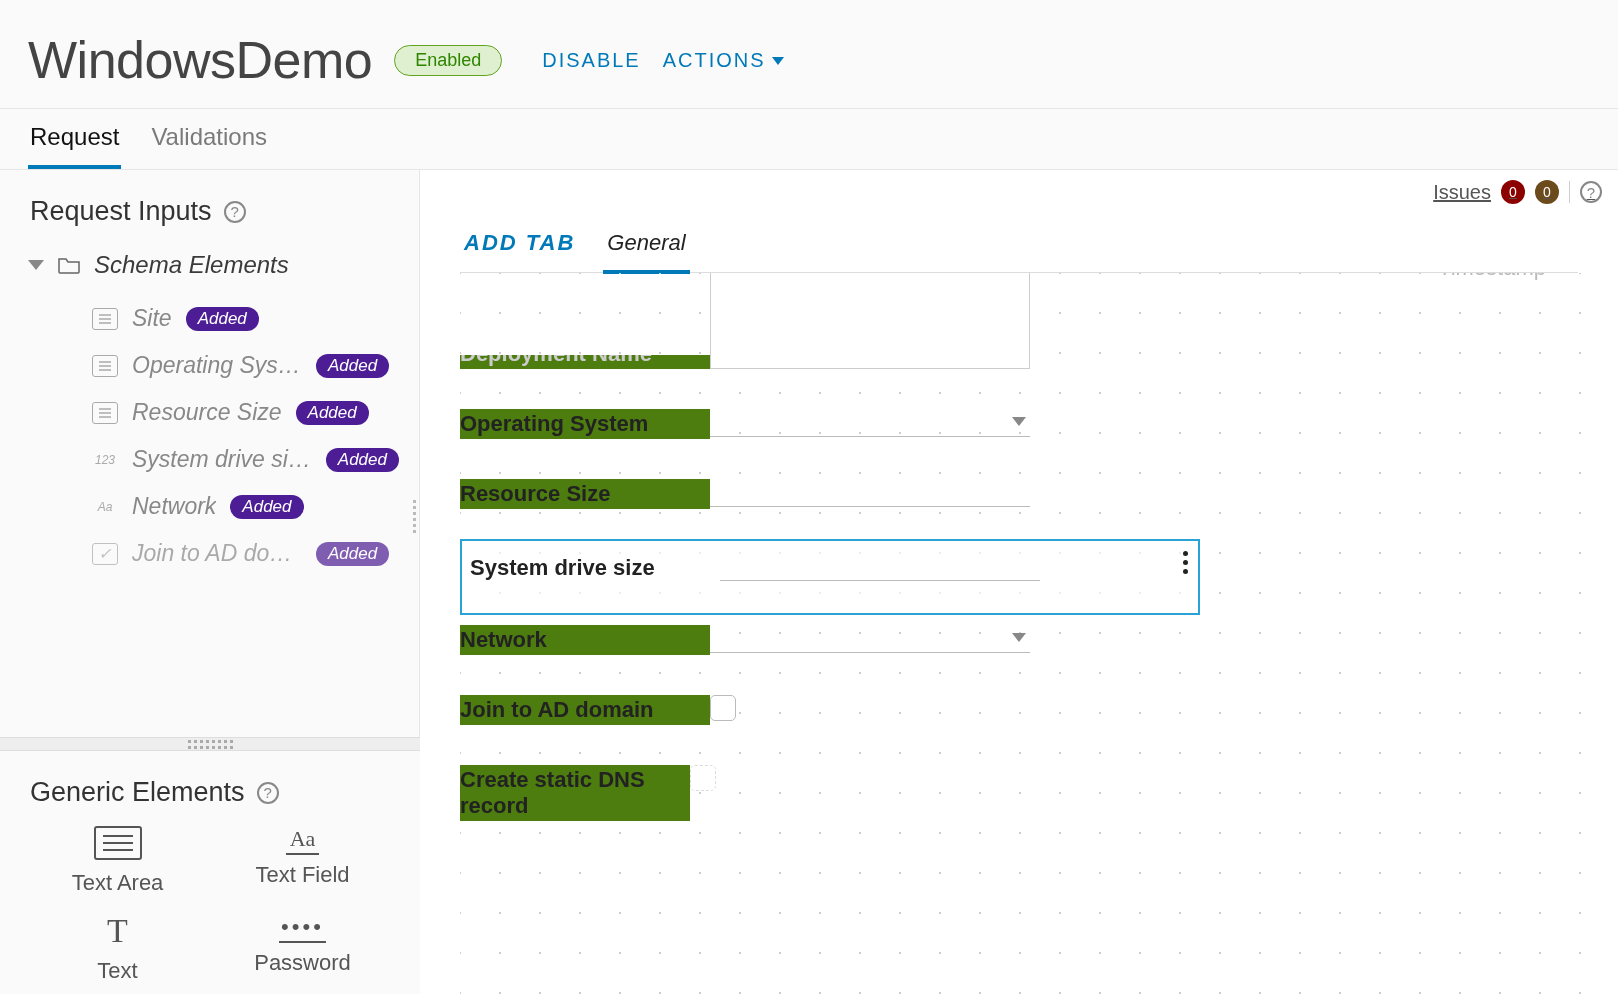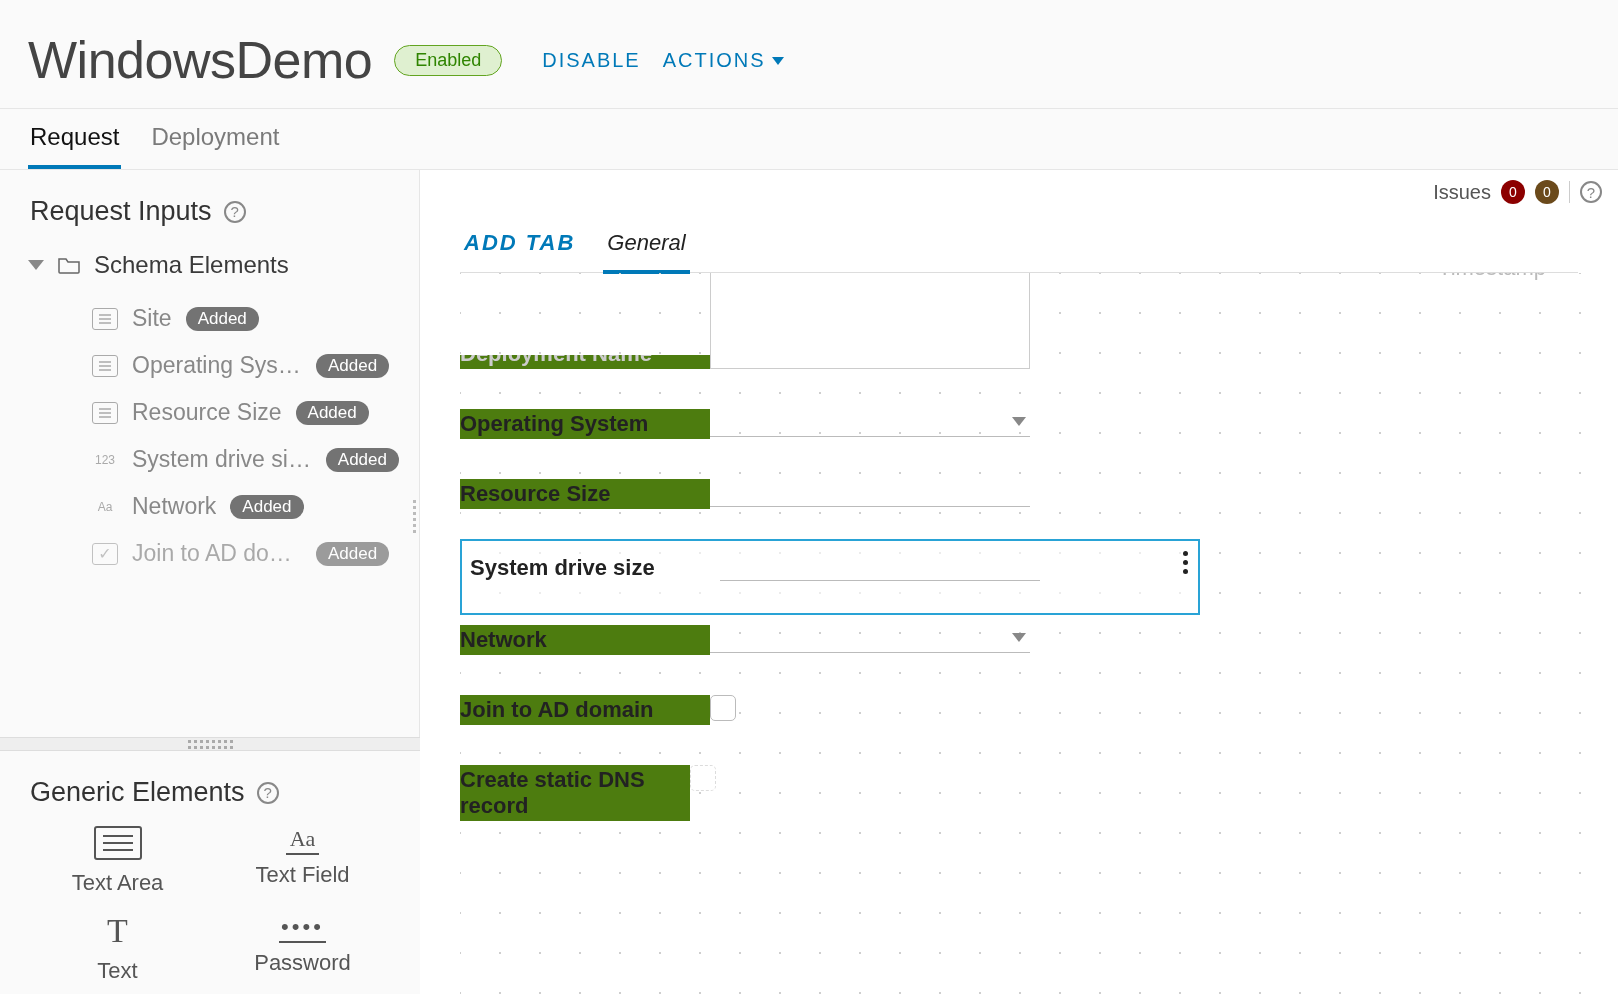--- a/index.html
+++ b/index.html
@@ -20,29 +20,29 @@
 
   
   .main { display: flex; height: calc(994px - 100px - 60px); }
 
   
   .left-col { width: 420px; flex: 0 0 420px; display: flex; flex-direction: column; }
   .left-scroll { overflow: hidden; position: relative; flex: 1 1 auto; border-right: 1px solid #e6e6e6; background: #fafafa; }
   .section-title { padding: 26px 30px 18px; font-size: 27px; color: #333; display: flex; align-items: center; gap: 12px; }
   .help-circle { display: inline-flex; align-items: center; justify-content: center; width: 22px; height: 22px; border: 2px solid #888; border-radius: 50%; color: #888; font-size: 15px; }
 
-  .tree { padding: 0 20px; }
+  .tree { padding: 0 20px; font-style: italic; }
   .tree-root { display: flex; align-items: center; gap: 14px; color: #3a3a3a; font-size: 24px; padding: 6px 8px; cursor: default; }
   .tree-caret { width: 0; height: 0; border-left: 8px solid transparent; border-right: 8px solid transparent; border-top: 10px solid #888; }
   .folder-icon svg { display: block; }
 
   .tree-children { padding-left: 72px; margin-top: 10px; }
   .tree-item { display: flex; align-items: center; gap: 14px; padding: 10px 0; color: #888; font-size: 23px; cursor: pointer; white-space: nowrap; }
   .tree-item .tlabel { overflow: hidden; text-overflow: ellipsis; }
-  .badge-added { background: #737373; color: #fff; border-radius: 14px; padding: 0 12px; font-size: 17px; line-height: 24px; }
+  .badge-added { background: #4c1d95; color: #fff; border-radius: 14px; padding: 0 12px; font-size: 17px; line-height: 24px; }
   .type-icon { width: 26px; height: 22px; display: inline-flex; align-items: center; justify-content: center; color: #aaa; font-size: 14px; }
   .type-icon.box { border: 1.5px solid #aaa; border-radius: 3px; }
   .type-icon.check { border: 1.5px solid #aaa; border-radius: 3px; font-size: 16px; }
 
   
   .panel-drag { position: absolute; right: -4px; top: 330px; width: 10px; height: 50px; display: grid; grid-template-columns: repeat(2, 3px); grid-auto-rows: 3px; gap: 3px; }
   .panel-drag span { background: #bbb; }
 
   
   .h-splitter { height: 14px; background: #eee; display: flex; align-items: center; justify-content: center; border-top: 1px solid #ddd; border-bottom: 1px solid #ddd; }
@@ -55,21 +55,21 @@
   .generic-item { display: flex; flex-direction: column; align-items: center; gap: 10px; color: #555; cursor: grab; }
   .generic-item .glabel { font-size: 22px; color: #555; }
   .generic-icon { width: 48px; height: 34px; border: 2px solid #555; border-radius: 3px; display: flex; align-items: center; justify-content: center; }
   .lines-inner { width: 30px; height: 2px; background: #555; box-shadow: 0 -7px 0 #555, 0 7px 0 #555; }
   .aa-label { font-family: serif; font-size: 22px; border-bottom: 2px solid #555; padding: 0 4px 2px; color: #555; }
   .t-shape { font-family: serif; font-size: 34px; color: #555; font-weight: 400; line-height: 34px; }
   .pw-dots { font-size: 22px; letter-spacing: 3px; color: #555; border-bottom: 2px solid #555; padding: 0 2px 2px;}
 
   
   .right-col { flex: 1 1 auto; background: #fff; position: relative; display: flex; flex-direction: column; }
-  .issues-bar { position: absolute; right: 16px; top: 10px; display: flex; align-items: center; gap: 10px; font-size: 20px; color: #555; }
+  .issues-bar { position: absolute; right: 16px; top: 10px; display: flex; align-items: center; gap: 10px; font-size: 20px; color: #555; text-decoration: underline; }
   .count-pill { width: 24px; height: 24px; border-radius: 50%; color: #fff; display: inline-flex; align-items: center; justify-content: center; font-size: 14px; }
   .count-pill.red { background: #8c0000; }
   .count-pill.brown { background: #6b4a1b; }
   .vdivider { width: 1px; height: 22px; background: #ccc; }
 
   .subtab-bar { margin: 50px 40px 0 40px; display: flex; gap: 24px; border-bottom: 1px solid #ddd; }
   .subtab { padding: 10px 4px 14px; font-size: 22px; cursor: pointer; font-style: italic; }
   .subtab.add { color: #0079b8; letter-spacing: 2px; font-weight: 600; }
   .subtab.active { color: #222; border-bottom: 4px solid #0079b8; margin-bottom: -2px; }
 
@@ -107,21 +107,21 @@
   <div class="enabled-pill">Enabled</div>
   <div class="header-link" style="margin-left:18px;">Disable</div>
   <div class="header-link actions">
     <span>Actions</span>
     <span class="chevron-down"></span>
   </div>
 </div>
 
 <div class="tab-bar">
   <div class="tab active">Request</div>
-  <div class="tab">Deployment</div>
+  <div class="tab">Validations</div>
 </div>
 
 <div class="main">
 
   <div class="left-col">
 
     <div class="left-scroll">
       <div class="section-title">
         <span>Request Inputs</span>
         <span class="help-circle">?</span>

